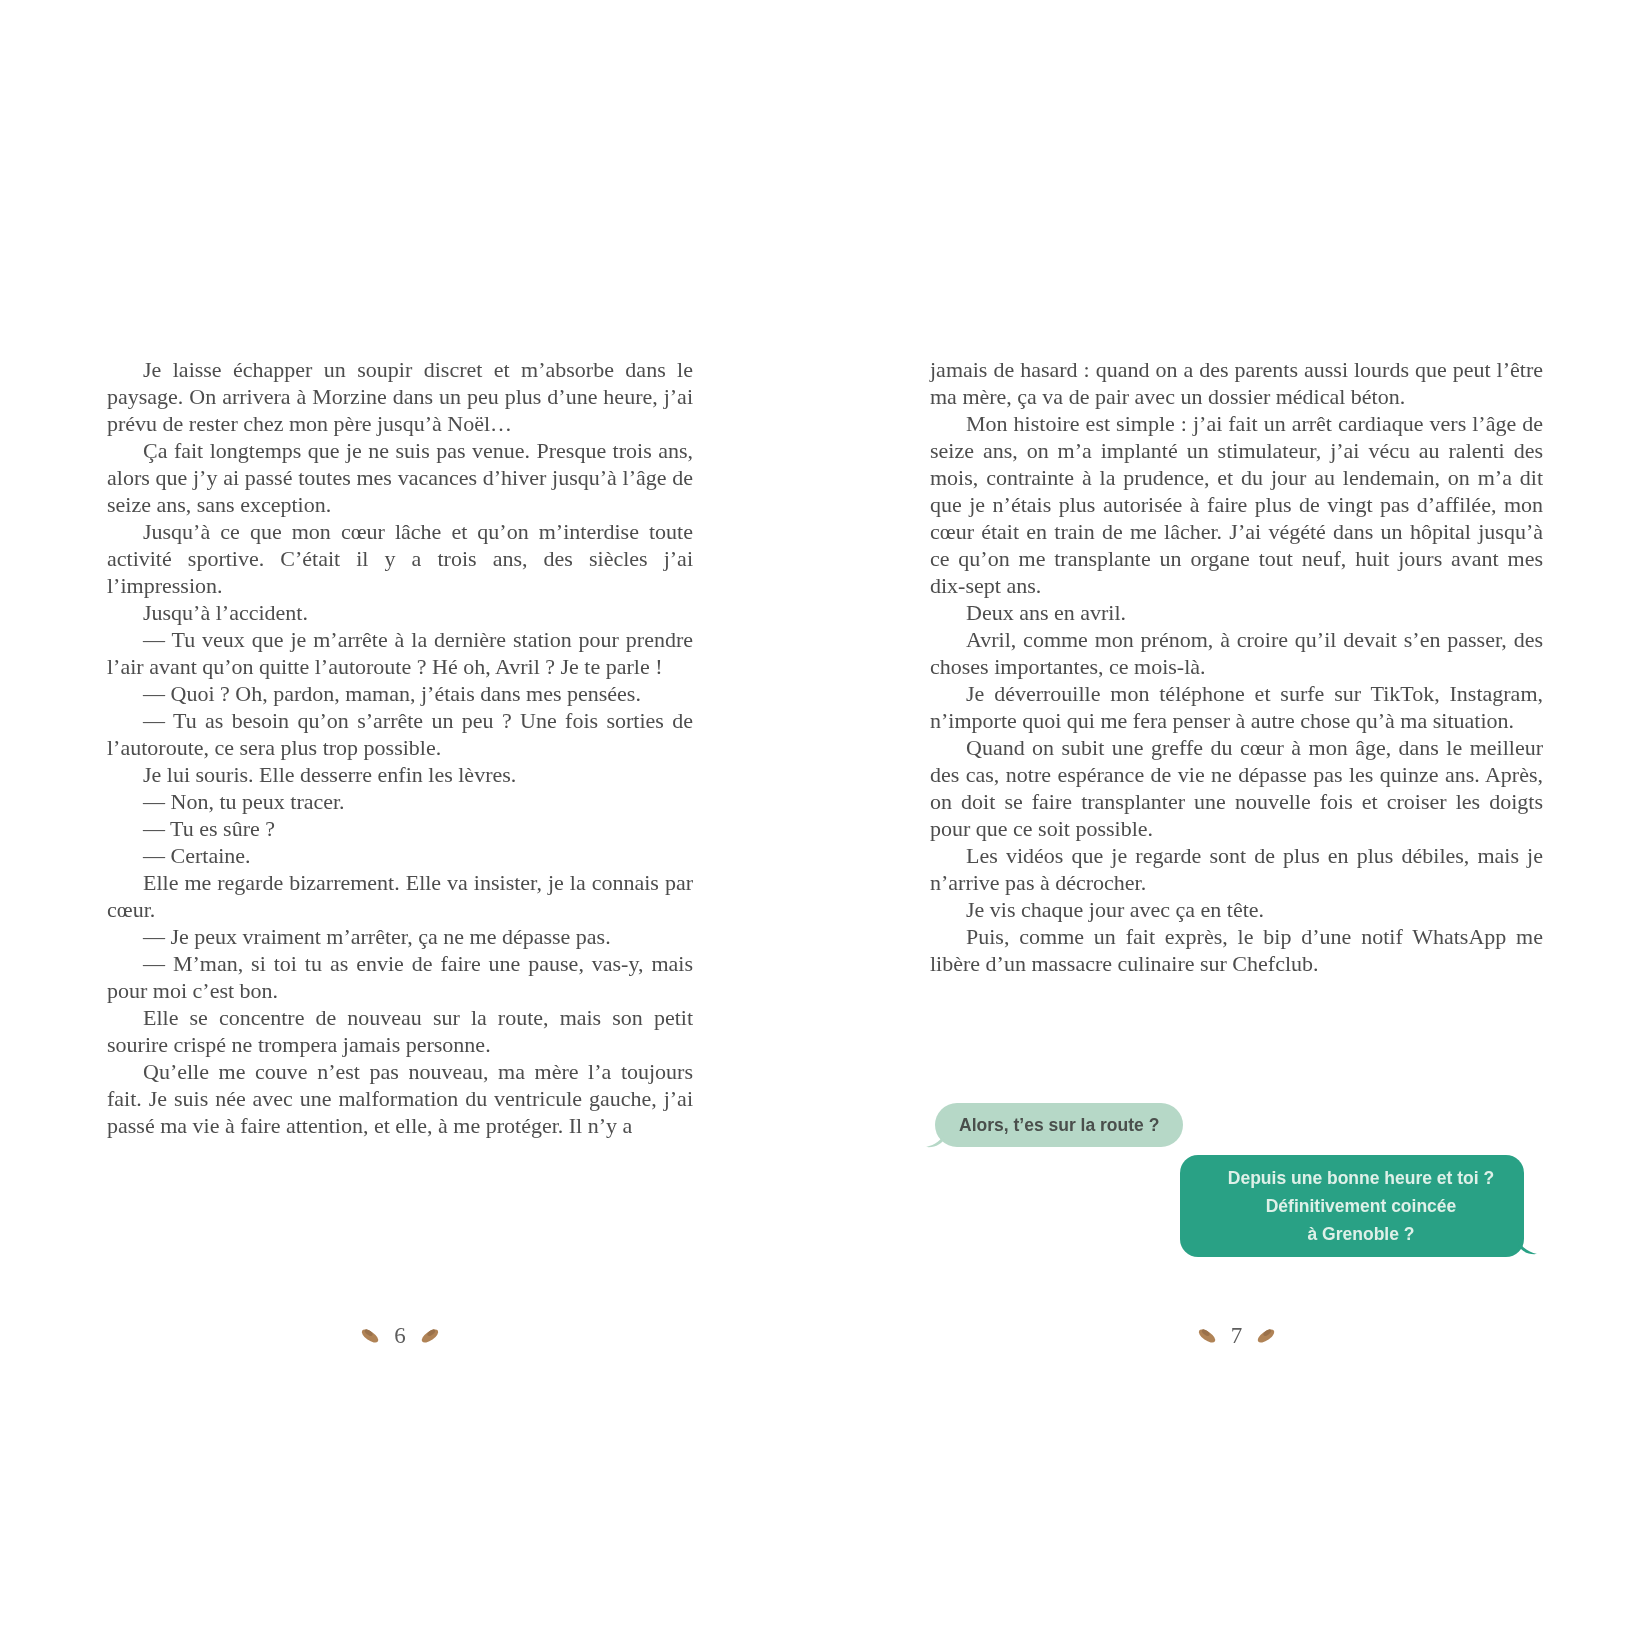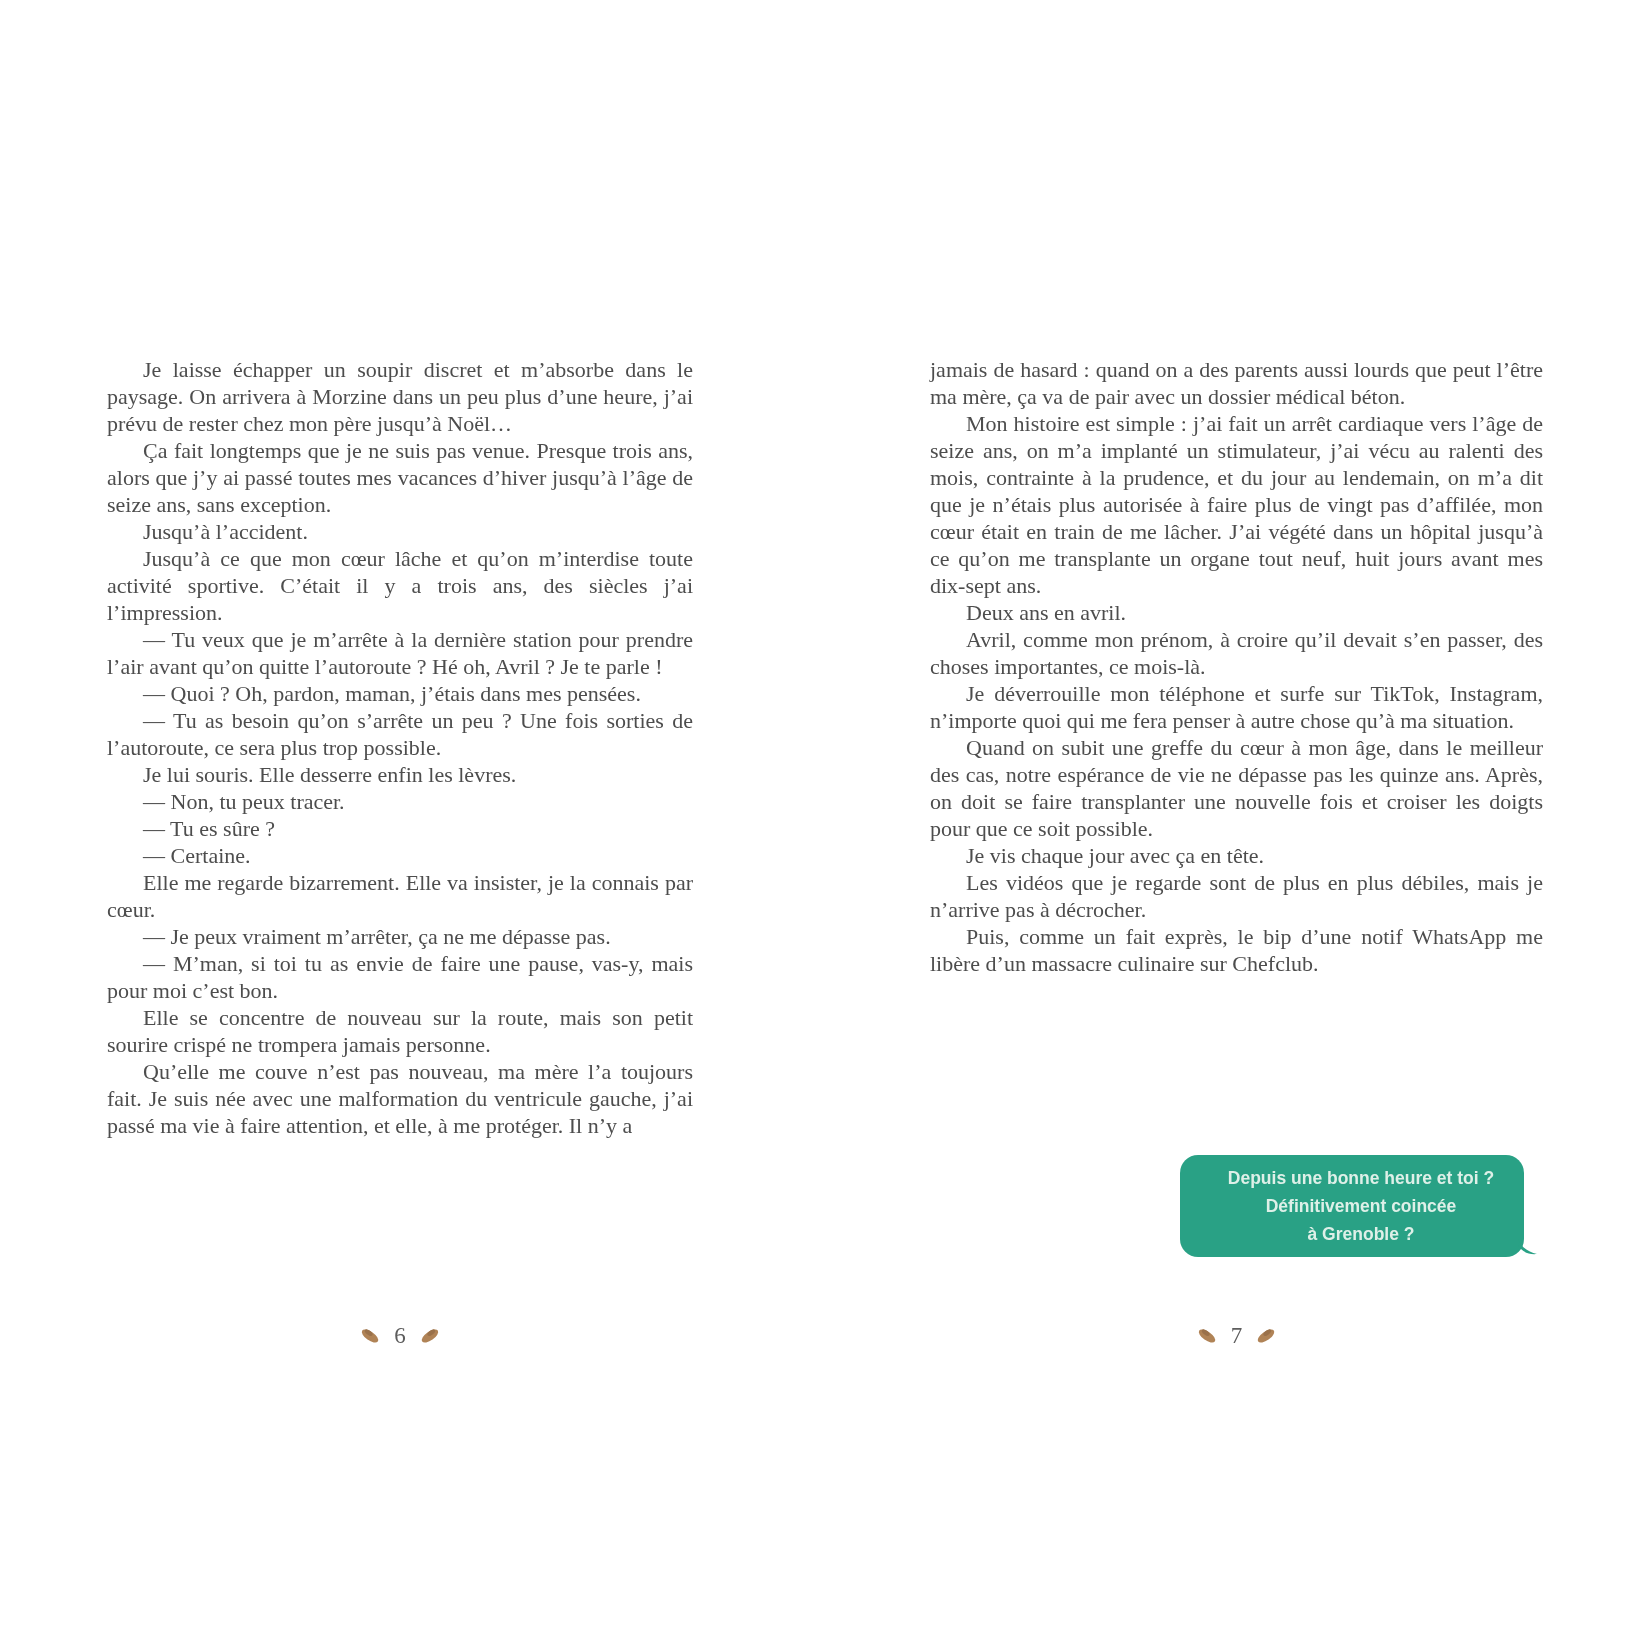--- a/index.html
+++ b/index.html
@@ -84,22 +84,22 @@
   .bubble-line { margin: 0; }
 </style>
 </head>
 <body>
 
 <div class="canvas">
 
   <div class="text-col col-left">
     <p class="para ind">Je laisse échapper un soupir discret et m’absorbe dans le paysage. On arrivera à Morzine dans un peu plus d’une heure, j’ai prévu de rester chez mon père jusqu’à Noël…</p>
     <p class="para ind">Ça fait longtemps que je ne suis pas venue. Presque trois ans, alors que j’y ai passé toutes mes vacances d’hiver jusqu’à l’âge de seize ans, sans exception.</p>
+    <p class="para ind">Jusqu’à ce que mon cœur lâche et qu’on m’interdise toute activité sportive. C’était il y a trois ans, des siècles j’ai l’impression.</p>
     <p class="para ind">Jusqu’à l’accident.</p>
-    <p class="para ind">Jusqu’à ce que mon cœur lâche et qu’on m’interdise toute activité sportive. C’était il y a trois ans, des siècles j’ai l’impression.</p>
     <p class="para ind">— Tu veux que je m’arrête à la dernière station pour prendre l’air avant qu’on quitte l’autoroute&nbsp;? Hé oh, Avril&nbsp;? Je te parle&nbsp;!</p>
     <p class="para ind">— Quoi&nbsp;? Oh, pardon, maman, j’étais dans mes pensées.</p>
     <p class="para ind">— Tu as besoin qu’on s’arrête un peu&nbsp;? Une fois sorties de l’autoroute, ce sera plus trop possible.</p>
     <p class="para ind">Je lui souris. Elle desserre enfin les lèvres.</p>
     <p class="para ind">— Non, tu peux tracer.</p>
     <p class="para ind">— Tu es sûre&nbsp;?</p>
     <p class="para ind">— Certaine.</p>
     <p class="para ind">Elle me regarde bizarrement. Elle va insister, je la connais par cœur.</p>
     <p class="para ind">— Je peux vraiment m’arrêter, ça ne me dépasse pas.</p>
     <p class="para ind">— M’man, si toi tu as envie de faire une pause, vas-y, mais pour moi c’est bon.</p>
@@ -119,25 +119,31 @@
     </svg>
   </div>
 
   <div class="text-col col-right">
     <p class="para">jamais de hasard&nbsp;: quand on a des parents aussi lourds que peut l’être ma mère, ça va de pair avec un dossier médical béton.</p>
     <p class="para ind">Mon histoire est simple&nbsp;: j’ai fait un arrêt cardiaque vers l’âge de seize ans, on m’a implanté un stimulateur, j’ai vécu au ralenti des mois, contrainte à la prudence, et du jour au lendemain, on m’a dit que je n’étais plus autorisée à faire plus de vingt pas d’affilée, mon cœur était en train de me lâcher. J’ai végété dans un hôpital jusqu’à ce qu’on me transplante un organe tout neuf, huit jours avant mes dix-sept ans.</p>
     <p class="para ind">Deux ans en avril.</p>
     <p class="para ind">Avril, comme mon prénom, à croire qu’il devait s’en passer, des choses importantes, ce mois-là.</p>
     <p class="para ind">Je déverrouille mon téléphone et surfe sur TikTok, Instagram, n’importe quoi qui me fera penser à autre chose qu’à ma situation.</p>
     <p class="para ind">Quand on subit une greffe du cœur à mon âge, dans le meilleur des cas, notre espérance de vie ne dépasse pas les quinze ans. Après, on doit se faire transplanter une nouvelle fois et croiser les doigts pour que ce soit possible.</p>
+    <p class="para ind">Les vidéos que je regarde sont de plus en plus débiles, mais je n’arrive pas à décrocher.</p>
     <p class="para ind">Je vis chaque jour avec ça en tête.</p>
-    <p class="para ind">Les vidéos que je regarde sont de plus en plus débiles, mais je n’arrive pas à décrocher.</p>
     <p class="para ind">Puis, comme un fait exprès, le bip d’une notif WhatsApp me libère d’un massacre culinaire sur Chefclub.</p>
   </div>
 
+  <div class="bubble bubble-in">
+    <span>Alors, t’es sur la route&nbsp;?</span>
+    <svg class="tail-in" width="20" height="17" viewBox="0 0 20 17">
+      <path d="M19 1 C16 9 9 14 0 16 C9 17 16 13 19 7 Z" fill="#b6d8c7"></path>
+    </svg>
+  </div>
 
   <div class="bubble bubble-out">
     <p class="bubble-line">Depuis une bonne heure et toi&nbsp;?</p>
     <p class="bubble-line">Définitivement coincée</p>
     <p class="bubble-line">à Grenoble&nbsp;?</p>
     <svg class="tail-out" width="20" height="17" viewBox="0 0 20 17">
       <path d="M1 1 C4 9 11 14 20 16 C11 17 4 13 1 7 Z" fill="#29a185"></path>
     </svg>
   </div>
 

